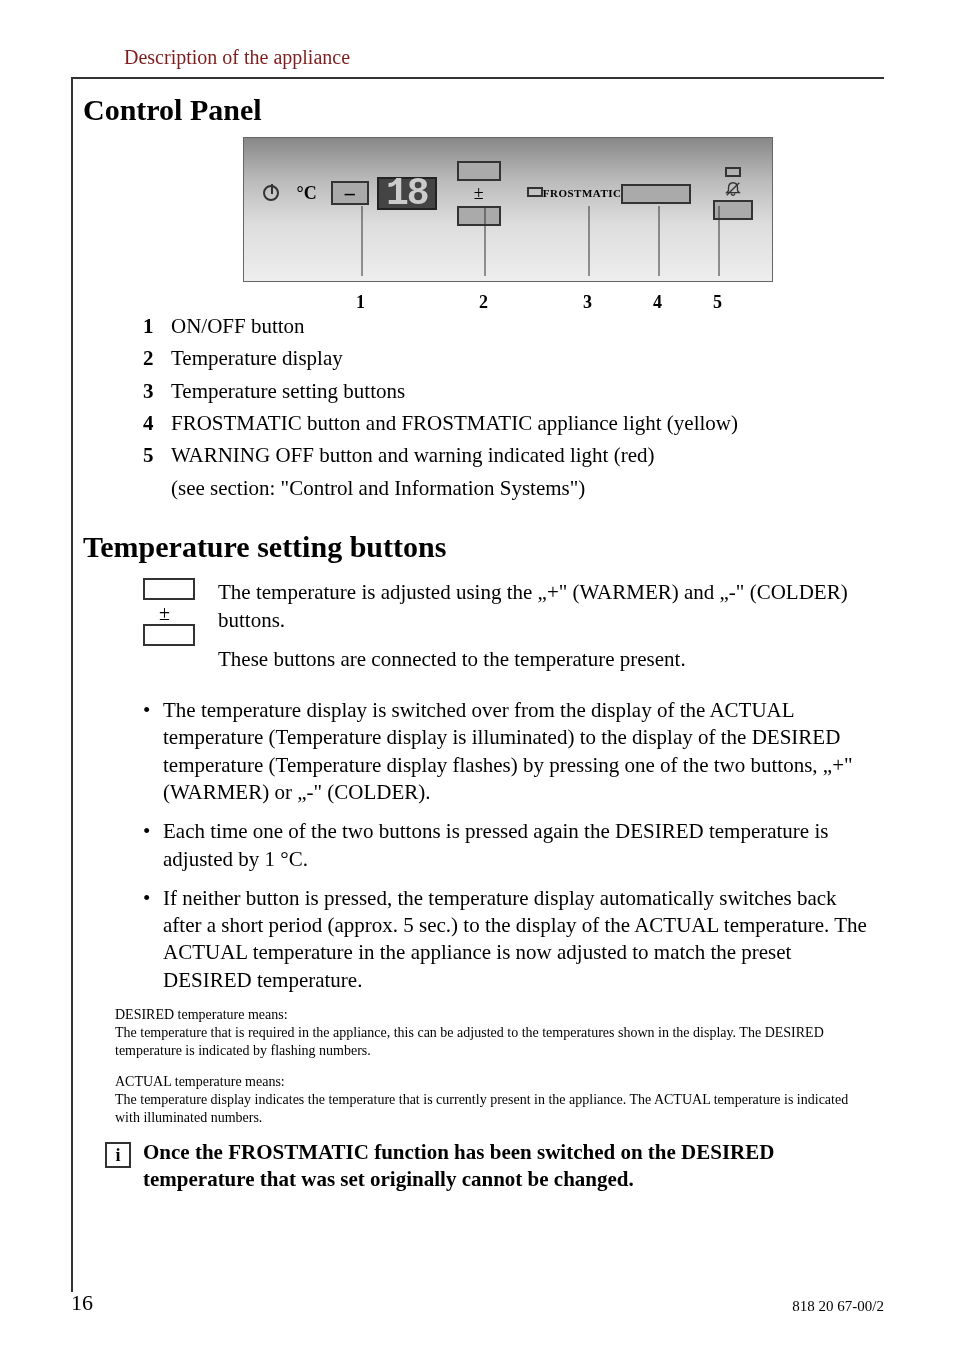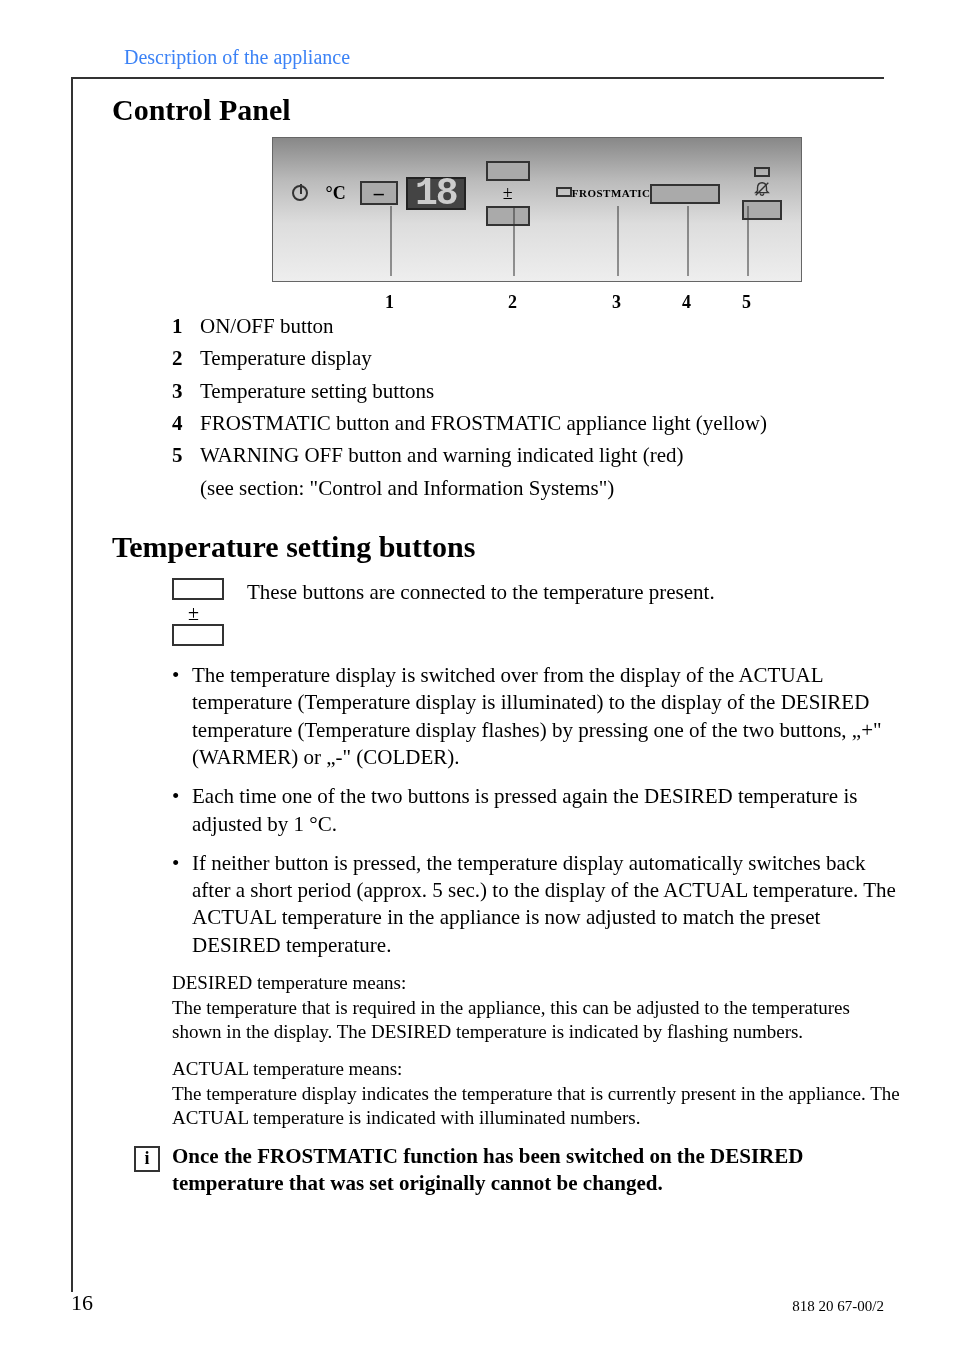--- a/index.html
+++ b/index.html
@@ -8,41 +8,41 @@
       background: #fff;
       width: 954px;
       height: 1352px;
       position: relative;
     }
     .page-header {
       position: absolute;
       top: 46px;
       left: 124px;
       font-size: 20px;
-      color: #3b82f6;
+      color: #7f1d1d;
     }
     .vertical-line {
       position: absolute;
       left: 71px;
       top: 77px;
       width: 2px;
       height: 1215px;
       background: #333;
     }
     .horizontal-line {
       position: absolute;
       left: 71px;
       top: 77px;
       width: 813px;
       height: 2px;
       background: #333;
     }
     .content {
       position: absolute;
-      left: 112px;
+      left: 83px;
       top: 93px;
       width: 790px;
     }
     h2 {
       font-size: 30px;
       font-weight: bold;
       margin-bottom: 10px;
       color: #000;
     }
     .panel-diagram {
@@ -172,22 +172,22 @@
     .bullet-item {
       display: flex;
       margin-bottom: 12px;
     }
     .bullet-marker {
       width: 20px;
       flex-shrink: 0;
     }
     .bullet-text { flex: 1; }
     .para-block {
-      margin-left: 60px;
-      font-size: 19px;
+      margin-left: 32px;
+      font-size: 14px;
       line-height: 1.3;
       margin-bottom: 12px;
     }
     .info-block {
       display: flex;
       gap: 12px;
       margin-left: 22px;
       font-size: 21px;
       line-height: 1.3;
       margin-top: 8px;
@@ -307,20 +307,21 @@
   <div class="temp-section">
     <h2>Temperature setting buttons</h2>
 
     <div class="temp-intro">
       <div class="pm-icon-block">
         <div class="pm-icon-btn"></div>
         <div class="pm-icon-sym">±</div>
         <div class="pm-icon-btn"></div>
       </div>
       <div class="intro-text">
+        <p>The temperature is adjusted using the „+" (WARMER) and „-" (COLDER) buttons.</p>
         <p>These buttons are connected to the temperature present.</p>
       </div>
     </div>
 
     <div class="bullet-list">
       <div class="bullet-item">
         <span class="bullet-marker">•</span>
         <span class="bullet-text">The temperature display is switched over from the display of the ACTUAL temperature (Temperature display is illuminated) to the display of the DESIRED temperature (Temperature display flashes) by pressing one of the two buttons, „+" (WARMER) or „-" (COLDER).</span>
       </div>
       <div class="bullet-item">

